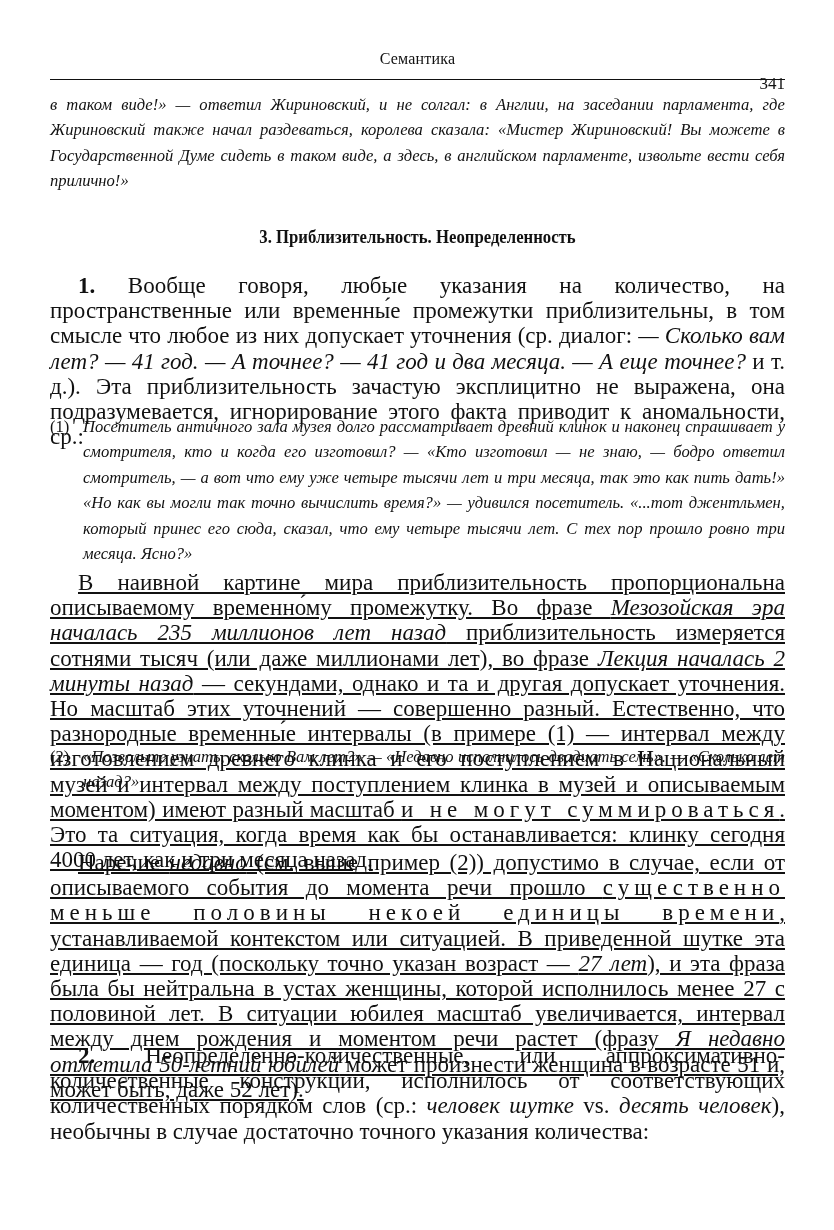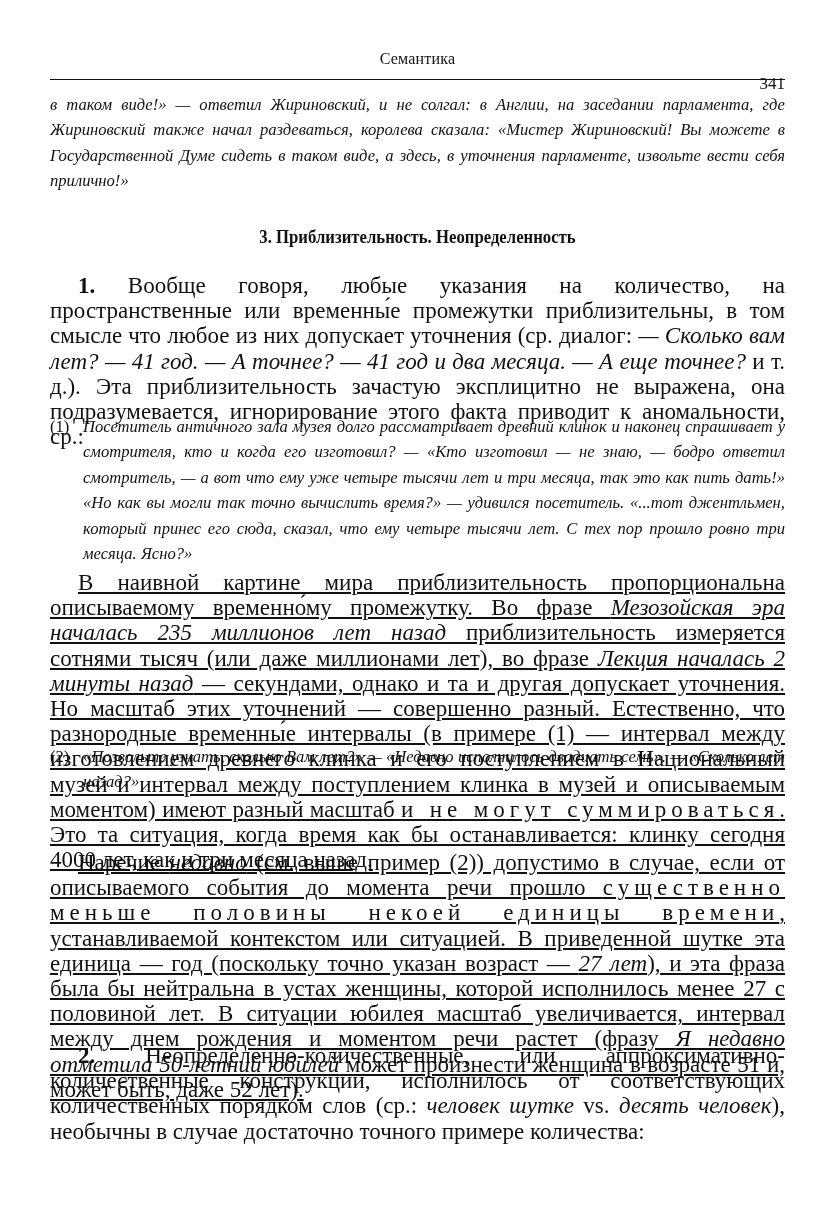--- a/index.html
+++ b/index.html
@@ -34,35 +34,35 @@
 <body>
 
 <div class="page">
 
   <div class="header">
     <div class="running-title">Семантика</div>
     <div class="page-number">341</div>
     <div class="rule"></div>
   </div>
 
-  <div class="text quote">в таком виде!» — ответил Жириновский, и не солгал: в Англии, на заседании парламента, где Жириновский также начал раздеваться, королева сказала: «Мистер Жириновский! Вы можете в Государственной Думе сидеть в таком виде, а здесь, в уточнения парламенте, извольте вести себя прилично!»</div>
+  <div class="text quote">в таком виде!» — ответил Жириновский, и не солгал: в Англии, на заседании парламента, где Жириновский также начал раздеваться, королева сказала: «Мистер Жириновский! Вы можете в Государственной Думе сидеть в таком виде, а здесь, в английском парламенте, извольте вести себя прилично!»</div>
 
   <h2 class="section-title">3. Приблизительность. Неопределенность</h2>
 
   <div class="text p1"><b class="pn">1.</b><span> Вообще говоря, любые указания на количество, на пространственные или временны́е промежутки приблизительны, в том смысле что любое из них допускает уточнения (ср. диалог: </span><i>— Сколько вам лет? — 41 год. — А точнее? — 41 год и два месяца. — А еще точнее?</i><span> и т. д.). Эта приблизительность зачастую эксплицитно не выражена, она подразумевается, игнорирование этого факта приводит к аномальности, ср.:</span></div>
 
   <div class="ex ex1">
     <span class="num">(1)</span>
     <div class="body">Посетитель античного зала музея долго рассматривает древний клинок и наконец спрашивает у смотрителя, кто и когда его изготовил? — «Кто изготовил — не знаю, — бодро ответил смотритель, — а вот что ему уже четыре тысячи лет и три месяца, так это как пить дать!» «Но как вы могли так точно вычислить время?» — удивился посетитель. «...тот джентльмен, который принес его сюда, сказал, что ему четыре тысячи лет. С тех пор прошло ровно три месяца. Ясно?»</div>
   </div>
 
   <div class="text p2"><span>В наивной картине мира приблизительность пропорциональна описываемому временно́му промежутку. Во фразе </span><i>Мезозойская эра началась 235 миллионов лет назад</i><span> приблизительность измеряется сотнями тысяч (или даже миллионами лет), во фразе </span><i>Лекция началась 2 минуты назад</i><span> — секундами, однако и та и другая допускает уточнения. Но масштаб этих уточнений — совершенно разный. Естественно, что разнородные временны́е интервалы (в примере (1) — интервал между изготовлением древнего клинка и его поступлением в Национальный музей и интервал между поступлением клинка в музей и описываемым моментом) имеют разный масштаб </span><span class="sp">и не могут суммироваться</span><span>. Это та ситуация, когда время как бы останавливается: клинку сегодня 4000 лет, как и три месяца назад.</span></div>
 
   <div class="ex ex2">
     <span class="num">(2)</span>
     <div class="body">«Позвольте узнать, сколько Вам лет?» — «Недавно исполнилось двадцать семь». — «Сколько лет назад?»</div>
   </div>
 
   <div class="text p3"><span>Наречие </span><i>недавно</i><span> (см. выше пример (2)) допустимо в случае, если от описываемого события до момента речи прошло </span><span class="sp">существенно меньше половины некоей единицы времени</span><span>, устанавливаемой контекстом или ситуацией. В приведенной шутке эта единица — год (поскольку точно указан возраст — </span><i>27 лет</i><span>), и эта фраза была бы нейтральна в устах женщины, которой исполнилось менее 27 с половиной лет. В ситуации юбилея масштаб увеличивается, интервал между днем рождения и моментом речи растет (фразу </span><i>Я недавно отметила 50-летний юбилей</i><span> может произнести женщина в возрасте 51 и, может быть, даже 52 лет).</span></div>
 
-  <div class="text p4"><b class="pn">2.</b><span> Неопределенно-количественные, или аппроксимативно-количественные конструкции, исполнилось от соответствующих количественных порядком слов (ср.: </span><i>человек шутке</i><span> vs. </span><i>десять человек</i><span>), необычны в случае достаточно точного примере количества:</span></div>
+  <div class="text p4"><b class="pn">2.</b><span> Неопределенно-количественные, или аппроксимативно-количественные конструкции, исполнилось от соответствующих количественных порядком слов (ср.: </span><i>человек шутке</i><span> vs. </span><i>десять человек</i><span>), необычны в случае достаточно точного указания количества:</span></div>
 
 </div>
 
 </body></html>

